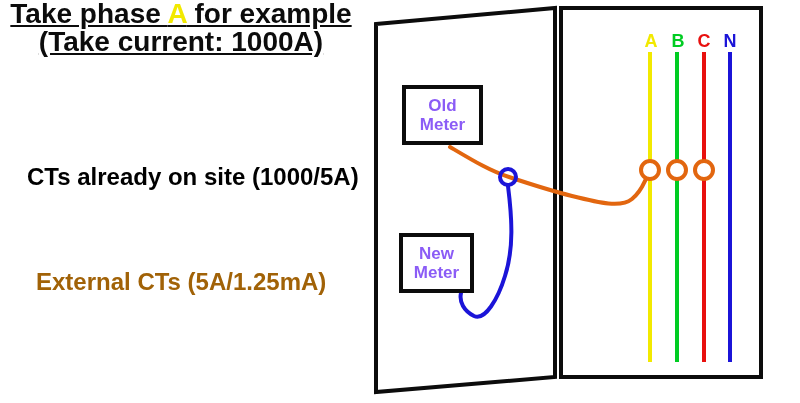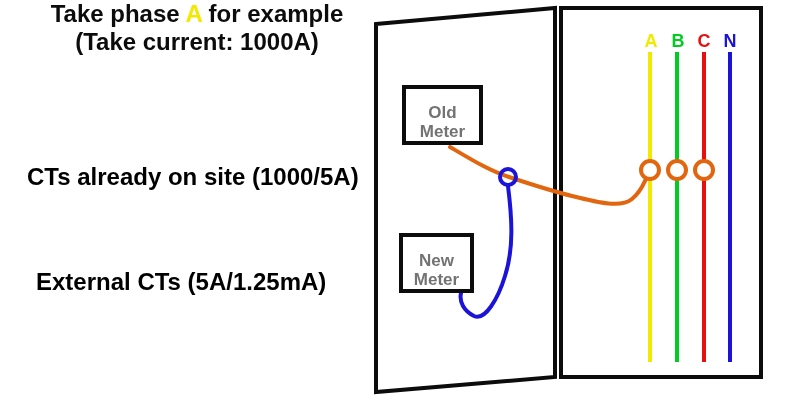--- a/index.html
+++ b/index.html
@@ -6,42 +6,43 @@
   .scene{
     position:relative;
     width:800px;height:403px;
     background:#ffffff;
     font-family:"Liberation Sans","DejaVu Sans",sans-serif;
     overflow:hidden;
   }
   .scene svg{position:absolute;left:0;top:0;}
   .txt{position:absolute;font-weight:bold;white-space:nowrap;}
   .title-block{
-    left:16px;top:45;width:362px;
+    left:0;top:45;width:362px;
     text-align:center;
-    font-size:24px;line-height:28px;
+    font-size:28px;line-height:28px;
     color:#0c0c0c;
+    text-decoration:underline;
   }
   .title-block .phase-a{color:#f2e900;}
   .label-onsite{
     left:27px;top:163px;
     font-size:24px;color:#000000;
   }
   .label-external{
     left:36px;top:268px;
-    font-size:24px;color:#000000;
+    font-size:24px;color:#a16207;
   }
   .meter-box{
     position:absolute;
     background:#ffffff;
     border:4px solid #0c0c0c;
     display:flex;flex-direction:column;
-    align-items:center;justify-content:flex-end;
+    align-items:center;justify-content:center;
     font-size:17px;line-height:19px;font-weight:bold;
-    color:#737373;text-align:center;
+    color:#8b5cf6;text-align:center;
     box-sizing:border-box;
   }
   .old-meter{left:402px;top:85px;width:81px;height:60px;}
   .new-meter{left:399px;top:233px;width:75px;height:60px;}
   .phase-label{font-weight:bold;font-size:18px;}
 </style>
 </head>
 <body>
 
 <div class="scene">

